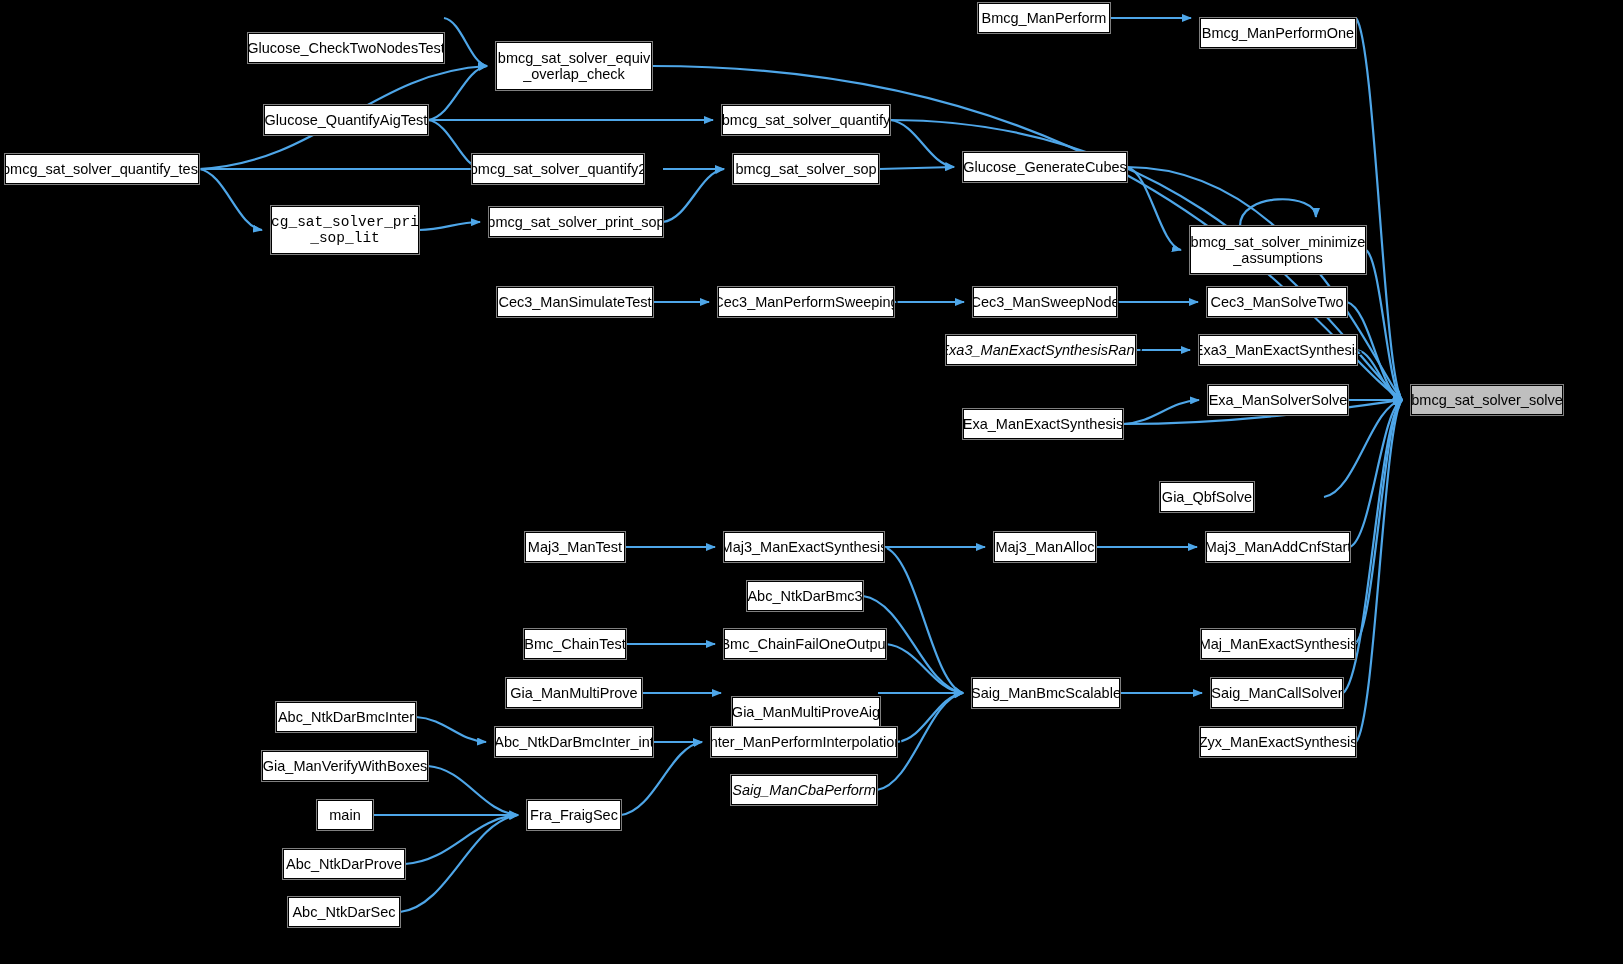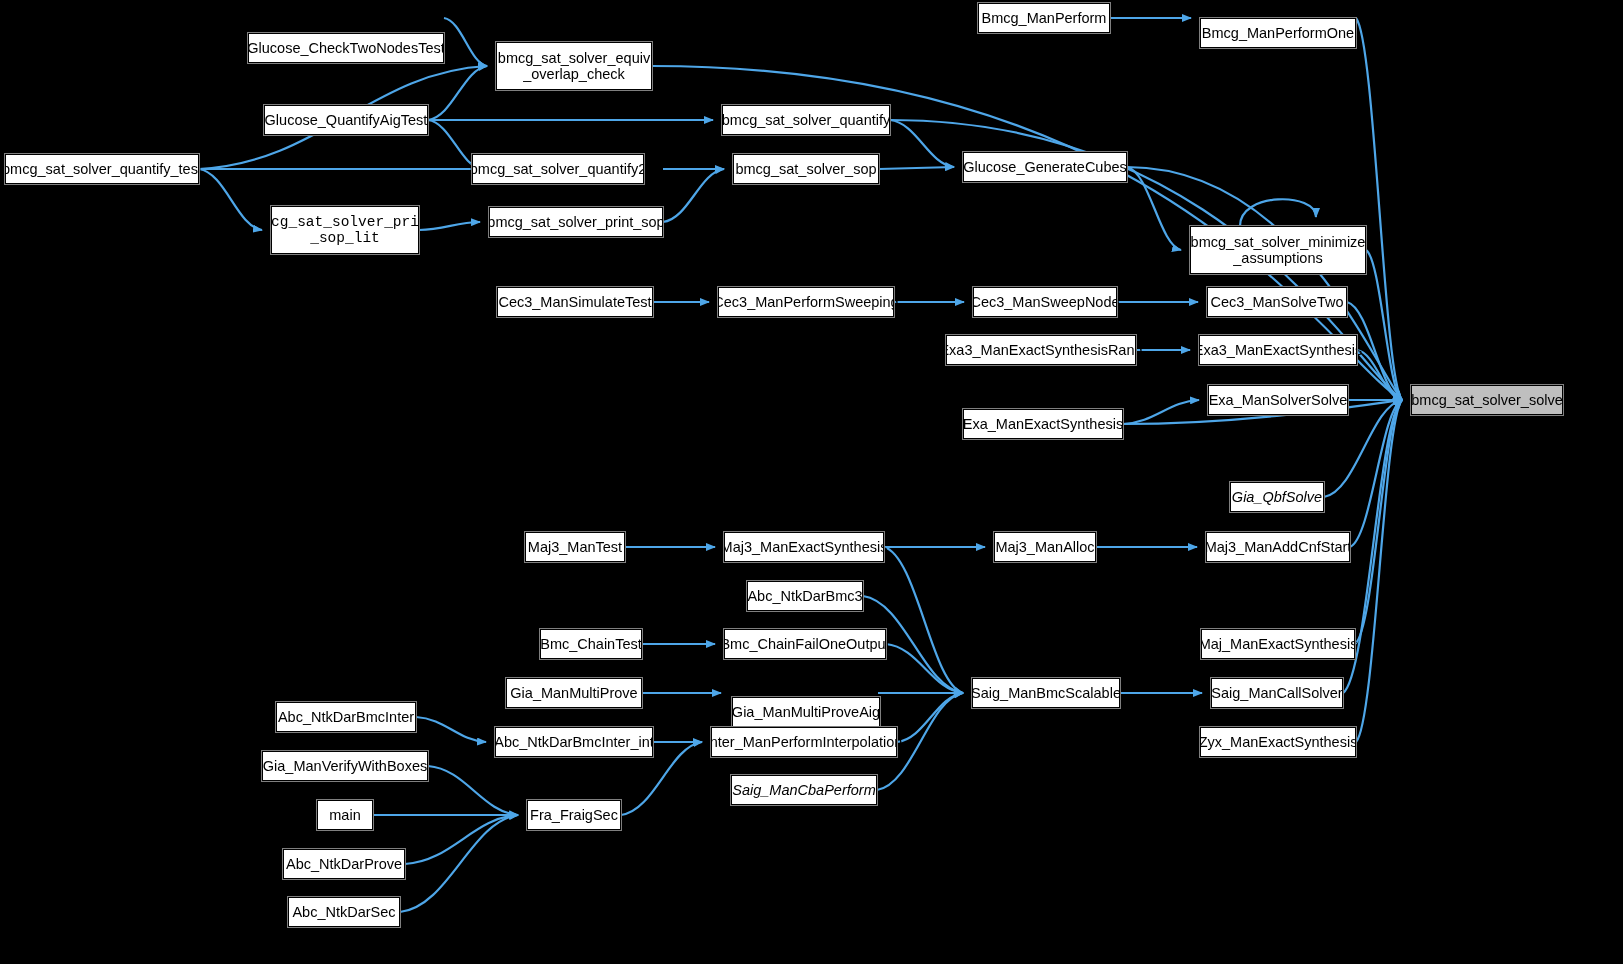--- a/index.html
+++ b/index.html
@@ -93,32 +93,32 @@
       <div class="node" style="left: 963px; top: 152px; width: 164px; height: 30px;">Glucose_GenerateCubes</div>
       <div class="node" style="left: 271px; top: 206px; width: 148px; height: 48px; font-family: Liberation Mono, monospace;">bmcg_sat_solver_print
 _sop_lit</div>
       <div class="node" style="left: 489px; top: 207px; width: 174px; height: 30px;">bmcg_sat_solver_print_sop</div>
       <div class="node" style="left: 1190px; top: 226px; width: 176px; height: 48px;">bmcg_sat_solver_minimize
 _assumptions</div>
       <div class="node" style="left: 497px; top: 287px; width: 156px; height: 30px;">Cec3_ManSimulateTest</div>
       <div class="node" style="left: 718px; top: 287px; width: 176px; height: 30px;">Cec3_ManPerformSweeping</div>
       <div class="node" style="left: 973px; top: 287px; width: 144px; height: 30px;">Cec3_ManSweepNode</div>
       <div class="node" style="left: 1207px; top: 287px; width: 140px; height: 30px;">Cec3_ManSolveTwo</div>
-      <div class="node" style="left: 946px; top: 335px; width: 190px; height: 30px;">Exa3_ManExactSynthesisRand</div>
+      <div class="node" style="left: 946px; top: 335px; width: 190px; height: 30px; font-style: italic;">Exa3_ManExactSynthesisRand</div>
       <div class="node" style="left: 1199px; top: 335px; width: 158px; height: 30px;">Exa3_ManExactSynthesis</div>
       <div class="node" style="left: 1208px; top: 385px; width: 140px; height: 30px;">Exa_ManSolverSolve</div>
       <div class="node target" style="left: 1411px; top: 385px; width: 152px; height: 30px;">bmcg_sat_solver_solve</div>
       <div class="node" style="left: 963px; top: 409px; width: 160px; height: 30px;">Exa_ManExactSynthesis</div>
-      <div class="node" style="left: 1230px; top: 482px; width: 94px; height: 30px; font-style: italic;">Gia_QbfSolve</div>
+      <div class="node" style="left: 1160px; top: 482px; width: 94px; height: 30px;">Gia_QbfSolve</div>
       <div class="node" style="left: 525px; top: 532px; width: 100px; height: 30px;">Maj3_ManTest</div>
       <div class="node" style="left: 724px; top: 532px; width: 160px; height: 30px;">Maj3_ManExactSynthesis</div>
       <div class="node" style="left: 994px; top: 532px; width: 102px; height: 30px; text-align: center;">Maj3_ManAlloc</div>
       <div class="node" style="left: 1206px; top: 532px; width: 144px; height: 30px;">Maj3_ManAddCnfStart</div>
       <div class="node" style="left: 747px; top: 581px; width: 116px; height: 30px;">Abc_NtkDarBmc3</div>
-      <div class="node" style="left: 540px; top: 629px; width: 102px; height: 30px;">Bmc_ChainTest</div>
+      <div class="node" style="left: 524px; top: 629px; width: 102px; height: 30px;">Bmc_ChainTest</div>
       <div class="node" style="left: 724px; top: 629px; width: 162px; height: 30px;">Bmc_ChainFailOneOutput</div>
       <div class="node" style="left: 1201px; top: 629px; width: 154px; height: 30px;">Maj_ManExactSynthesis</div>
       <div class="node" style="left: 506px; top: 678px; width: 136px; height: 30px;">Gia_ManMultiProve</div>
       <div class="node" style="left: 732px; top: 678px; width: 148px; height: 30px; margin-top: 19px;">Gia_ManMultiProveAig</div>
       <div class="node" style="left: 972px; top: 678px; width: 148px; height: 30px;">Saig_ManBmcScalable</div>
       <div class="node" style="left: 1211px; top: 678px; width: 132px; height: 30px;">Saig_ManCallSolver</div>
       <div class="node" style="left: 276px; top: 702px; width: 140px; height: 30px;">Abc_NtkDarBmcInter</div>
       <div class="node" style="left: 495px; top: 727px; width: 158px; height: 30px;">Abc_NtkDarBmcInter_int</div>
       <div class="node" style="left: 711px; top: 727px; width: 186px; height: 30px;">Inter_ManPerformInterpolation</div>
       <div class="node" style="left: 1200px; top: 727px; width: 156px; height: 30px;">Zyx_ManExactSynthesis</div>

